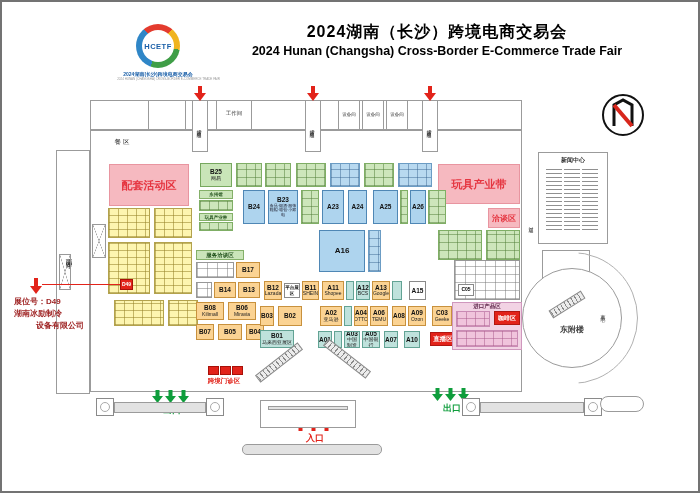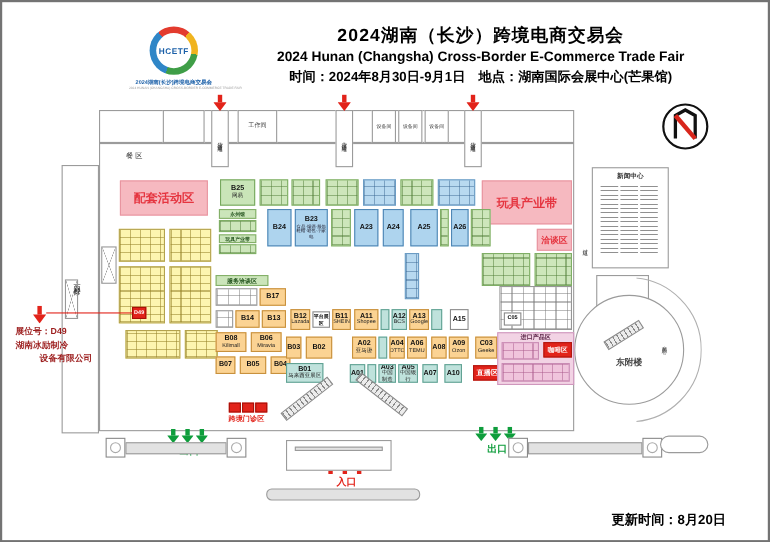--- a/index.html
+++ b/index.html
@@ -81,21 +81,20 @@
   <div class="abs" style="left:108px;top:22px;width:96px;">
     <div class="logo-circle">
       <div class="logo-inner">HCETF</div>
     </div>
     <div class="logo-cap">2024湖南(长沙)跨境电商交易会</div>
     <div class="logo-cap-en">2024 HUNAN (CHANGSHA) CROSS-BORDER E-COMMERCE TRADE FAIR</div>
   </div>
   <div class="abs" style="left:212px;top:20px;width:446px;text-align:center;">
     <div class="title">2024湖南（长沙）跨境电商交易会</div>
     <div class="subtitle">2024 Hunan (Changsha) Cross-Border E-Commerce Trade Fair</div>
-    <div class="info">时间：2024年8月30日-9月1日　地点：湖南国际会展中心(芒果馆)</div>
   </div>
 
   <div class="wall" style="left:88px;top:98px;width:432px;height:30px;"></div>
   <div class="wall" style="left:88px;top:128px;width:432px;height:262px;"></div>
   <div class="wall" style="left:54px;top:148px;width:34px;height:244px;"></div>
   <div class="wall" style="left:146px;top:98px;width:38px;height:30px;"></div>
   <div class="wall" style="left:214px;top:98px;width:36px;height:30px;"></div>
   <div class="wall" style="left:336px;top:98px;width:22px;height:30px;"></div>
   <div class="wall" style="left:360px;top:98px;width:22px;height:30px;"></div>
   <div class="wall" style="left:384px;top:98px;width:22px;height:30px;"></div>
@@ -132,21 +131,21 @@
       <rect x="4" y="0" width="4" height="7" fill="#e2231a"></rect>
       <polygon points="0,7 12,7 6,15" fill="#e2231a"></polygon>
     </svg>
 
   <svg class="abs" style="left:598px;top:90px;" width="46" height="46" viewBox="0 0 46 46">
     <circle cx="23" cy="23" r="20" fill="none" stroke="#111" stroke-width="2"></circle>
     <path d="M14 34 L14 13 L23 8 L32 13 L32 34" fill="none" stroke="#111" stroke-width="3"></path>
     <path d="M14 13 L32 34" stroke="#d8261c" stroke-width="4"></path>
   </svg>
 
-  <div class="zone z-pink" style="left:107px;top:162px;width:80px;height:32px;font-size:11px;">配套活动区</div>
+  <div class="zone z-pink" style="left:107px;top:162px;width:80px;height:42px;font-size:11px;">配套活动区</div>
   <div class="zone z-pink" style="left:436px;top:162px;width:82px;height:40px;font-size:11px;">玩具产业带</div>
   <div class="zone z-pink" style="left:486px;top:206px;width:32px;height:20px;font-size:8px;">洽谈区</div>
 
   <div class="booth bgre" style="left:198px;top:161px;width:32px;height:24px;">
     <span class="bid">B25</span>
       <span class="bbrand">网易</span>
   </div>
   <div class="gg" style="left:234px;top:161px;width:26px;height:24px;"></div>
   <div class="gg" style="left:263px;top:161px;width:26px;height:24px;"></div>
   <div class="gg" style="left:294px;top:161px;width:30px;height:24px;"></div>
@@ -176,20 +175,23 @@
     </div>
   <div class="booth bb" style="left:371px;top:188px;width:25px;height:34px;">
       <span class="bid">A25</span>
     </div>
   <div class="gg" style="left:398px;top:188px;width:8px;height:34px;"></div>
   <div class="booth bb" style="left:408px;top:188px;width:16px;height:34px;">
       <span class="bid">A26</span>
     </div>
   <div class="gg" style="left:426px;top:188px;width:18px;height:34px;"></div>
 
+  <div class="booth bb" style="left:317px;top:228px;width:46px;height:42px;">
+      <span class="bid" style="font-size:8px;">A16</span>
+    </div>
   <div class="gb" style="left:366px;top:228px;width:13px;height:42px;"></div>
   <div class="gg" style="left:436px;top:228px;width:44px;height:30px;"></div>
   <div class="gg" style="left:484px;top:228px;width:34px;height:30px;"></div>
 
   <div class="gy" style="left:106px;top:206px;width:42px;height:30px;"></div>
   <div class="gy" style="left:152px;top:206px;width:38px;height:30px;"></div>
   <div class="gy" style="left:106px;top:240px;width:42px;height:52px;"></div>
   <div class="gy" style="left:152px;top:240px;width:38px;height:52px;"></div>
   <div class="gy" style="left:112px;top:298px;width:50px;height:26px;"></div>
   <div class="gy" style="left:166px;top:298px;width:30px;height:26px;"></div>
@@ -393,14 +395,13 @@
 
   <svg class="abs" style="left:28px;top:276px;" width="12" height="16">
       <rect x="4" y="0" width="4" height="8" fill="#e2231a"></rect>
       <polygon points="0,8 12,8 6,16" fill="#e2231a"></polygon>
     </svg>
   <div class="redline" style="left:40px;top:282px;width:78px;"></div>
   <div class="callout-text" style="left:12px;top:296px;">展位号：D49</div>
   <div class="callout-text" style="left:12px;top:308px;">湖南冰励制冷</div>
   <div class="callout-text" style="left:12px;top:320px;margin-left:22px;">设备有限公司</div>
 
-  <div class="footer-note" style="right:38px;top:462px;">更新时间：8月20日</div>
 </div>
 
 </body></html>

